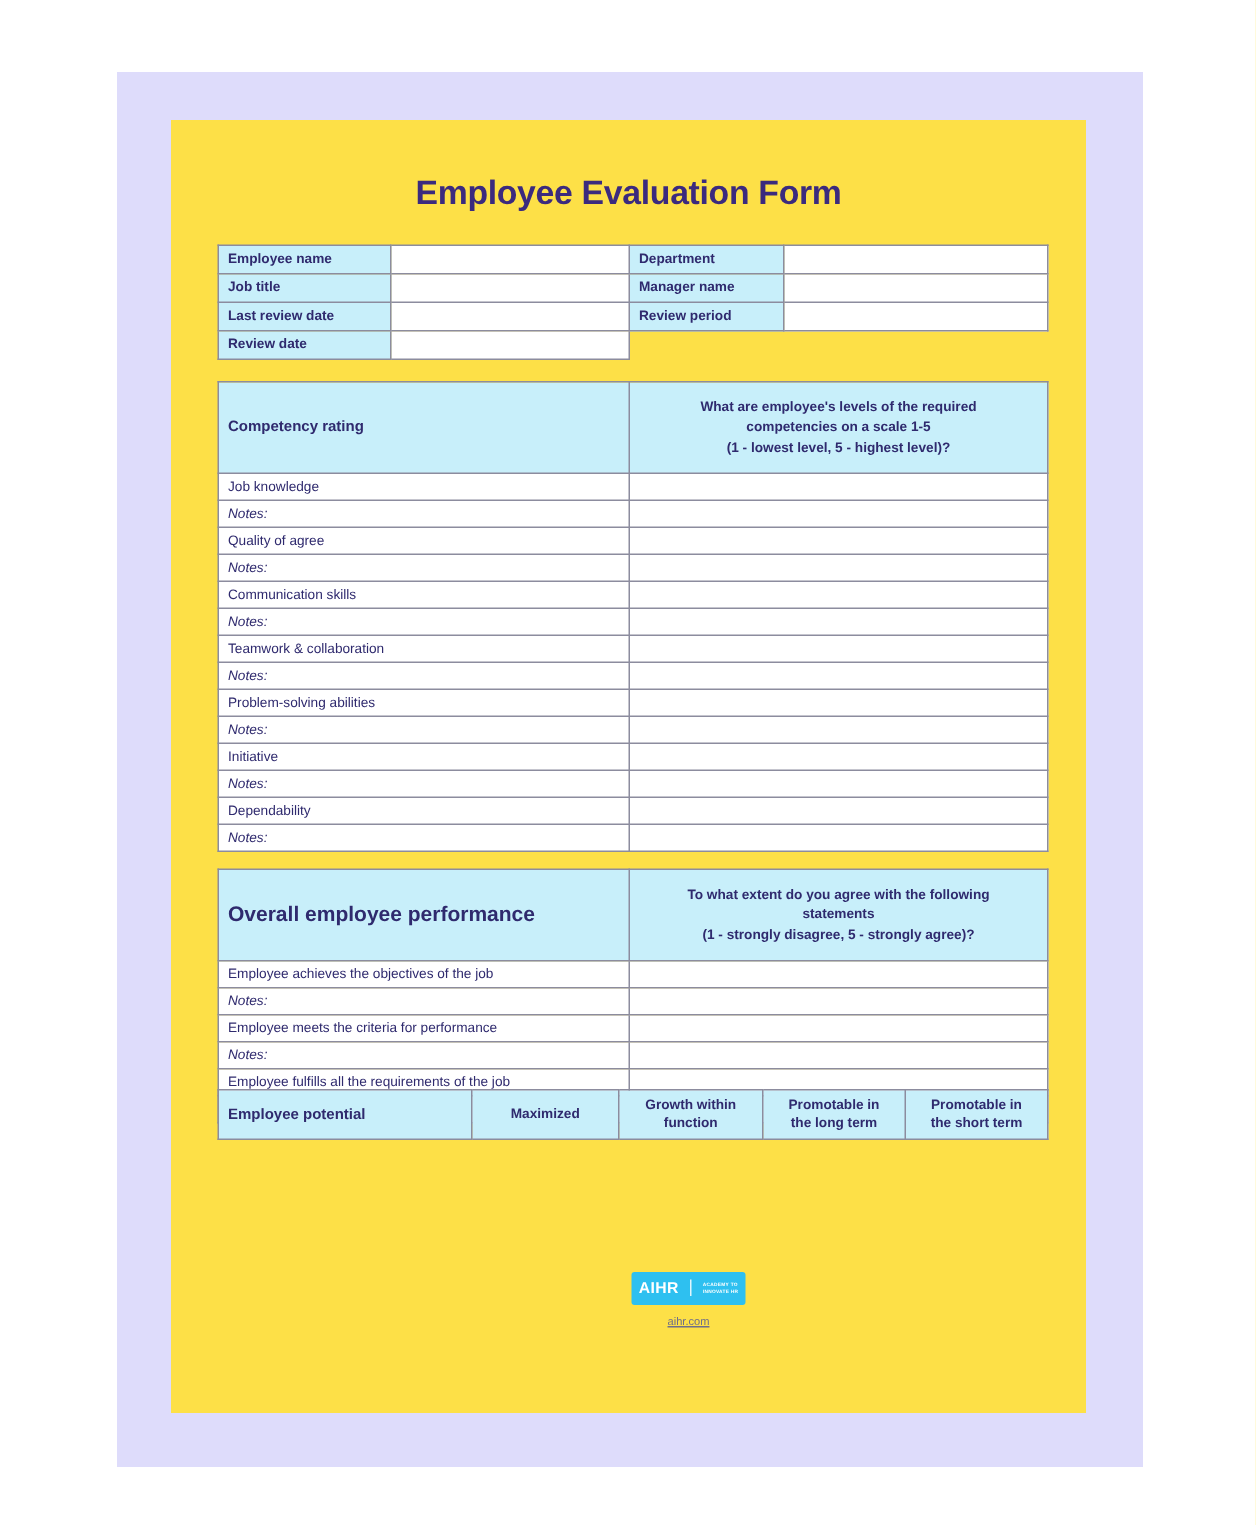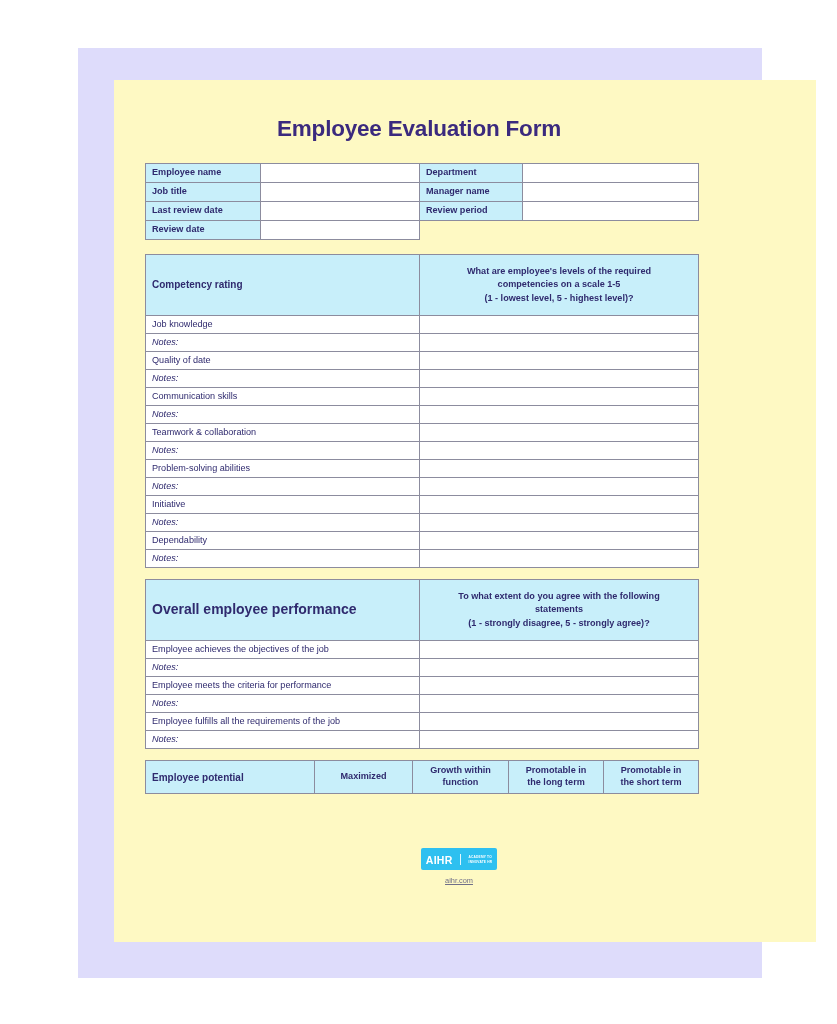--- a/index.html
+++ b/index.html
@@ -27,23 +27,23 @@
     left: 78px;
     top: 48px;
     width: 684px;
     height: 930px;
     background: #dedcfb;
   }
   .sheet {
     position: absolute;
     left: 114px;
     top: 80px;
-    width: 702px;
+    width: 610px;
     height: 862px;
-    background: #fef9c3;
+    background: #fde047;
   }
 
   
   .doc-title {
     position: absolute;
     left: 0;
     top: 36px;
     width: 610px;
     text-align: center;
     font-size: 22.5px;
@@ -104,21 +104,21 @@
   #performance-table { left: 31px; top: 499px; width: 553px; }
   #performance-table td { height: 17px; }
   #performance-table .secthead td { height: 54px; }
   #performance-table .secthead .q {
     text-align: center;
     padding: 3px 8px;
     line-height: 1.45;
   }
 
   
-  #potential-table { left: 31px; top: 680px; width: 553px; }
+  #potential-table { left: 31px; top: 646px; width: 553px; }
   #potential-table .phd td {
     height: 32px;
     text-align: center;
     line-height: 1.3;
   }
   #potential-table .phd td.first { text-align: left; }
   #potential-table .prow td { height: 38px; text-align: center; }
   #potential-table .prow td.first {
     text-align: left;
     line-height: 1.45;
@@ -246,21 +246,21 @@
         <tr>
           <td>Job knowledge</td>
           <td class="blank"></td>
         </tr>
         <tr>
           <td class="notes">Notes:</td>
           <td class="blank"></td>
         </tr>
 
         <tr>
-          <td>Quality of date</td>
+          <td>Quality of agree</td>
           <td class="blank"></td>
         </tr>
         <tr>
           <td class="notes">Notes:</td>
           <td class="blank"></td>
         </tr>
 
         <tr>
           <td>Communication skills</td>
           <td class="blank"></td>

